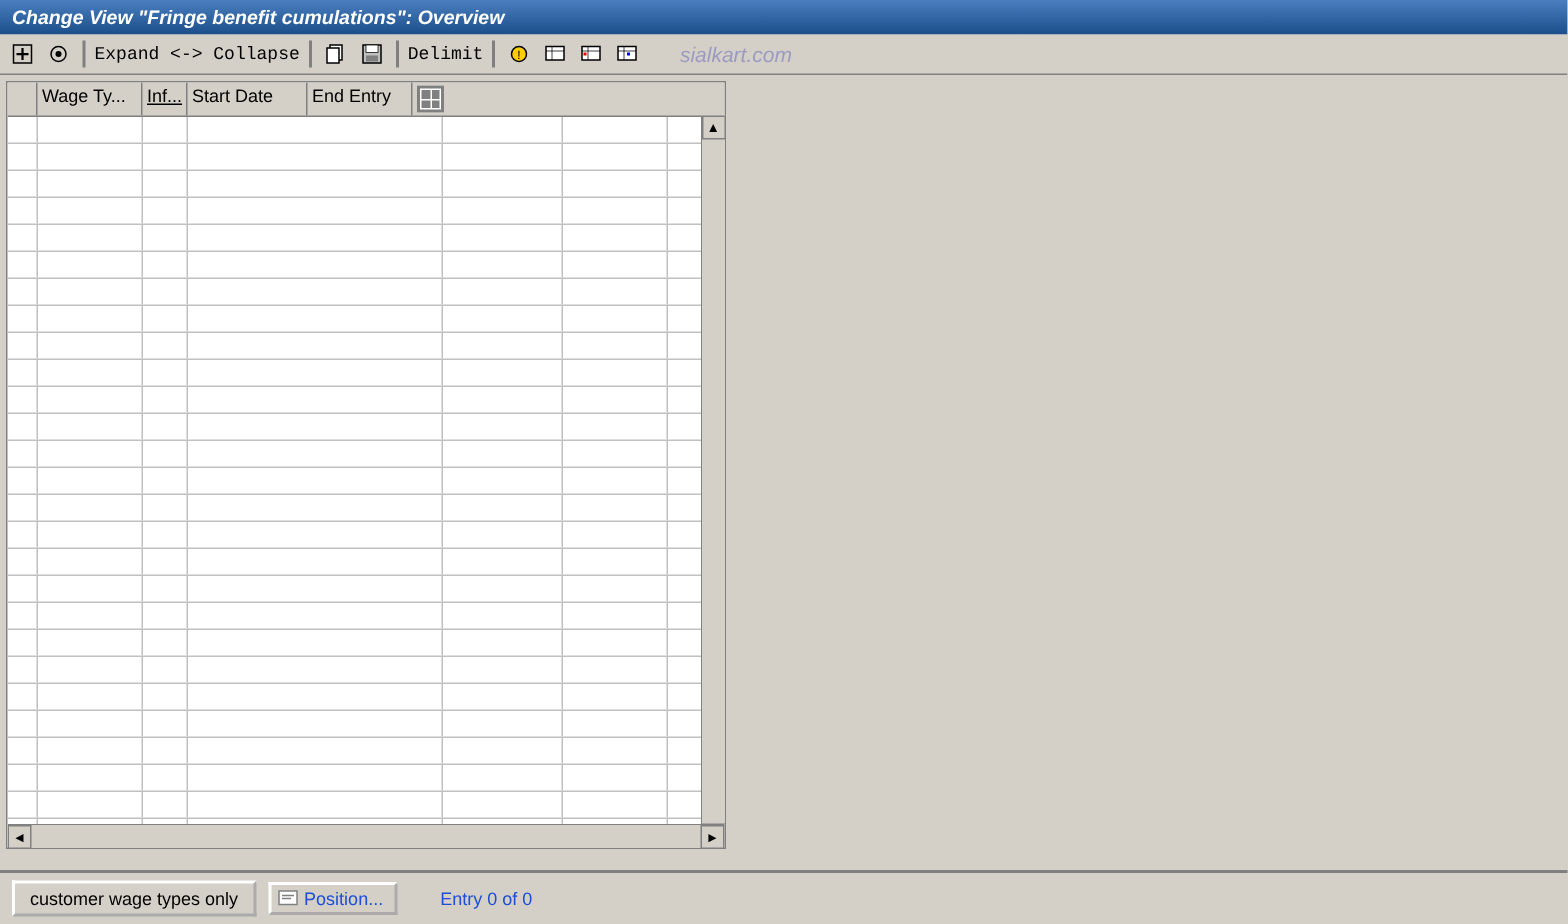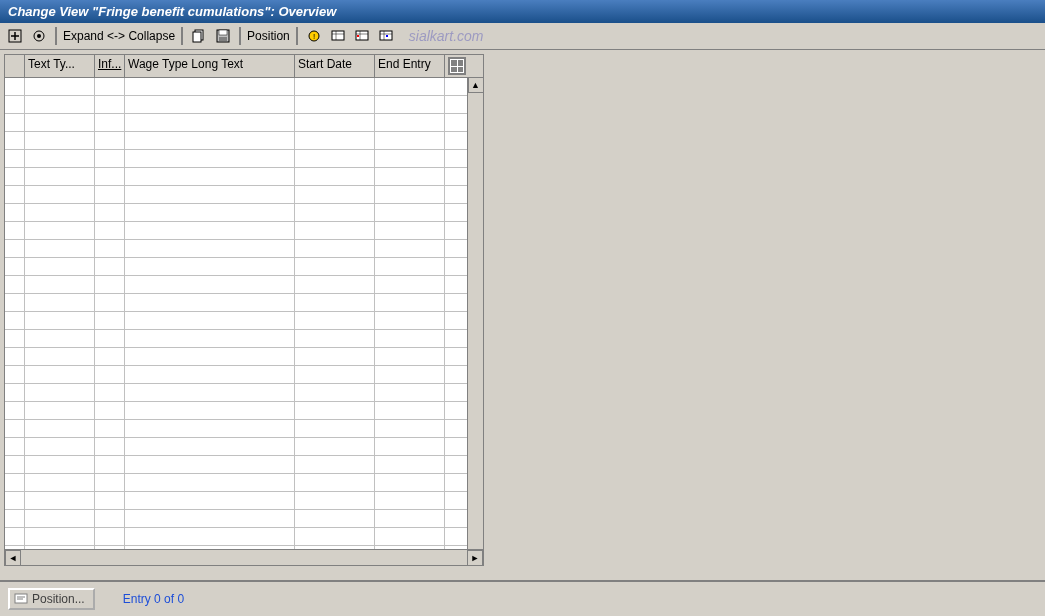--- a/index.html
+++ b/index.html
@@ -47,20 +47,21 @@
       width: 2px;
       height: 18px;
       background: #808080;
       margin: 0 3px;
     }
 
     .toolbar-label {
       font-size: 12px;
       color: #000;
       margin: 0 1px;
+      font-family: Liberation Mono, monospace;
     }
 
     
     .main-content {
       background: #d4d0c8;
       padding: 4px;
       display: flex;
       flex-direction: column;
       height: calc(616px - 30px - 30px - 36px);
     }
@@ -276,21 +277,21 @@
   <button class="toolbar-btn" title="Save">
     <svg width="14" height="14" viewBox="0 0 14 14">
       <rect x="1" y="1" width="12" height="12" fill="#c0c0c0" stroke="#000" stroke-width="1"></rect>
       <rect x="3" y="1" width="8" height="5" fill="white" stroke="#000" stroke-width="0.5"></rect>
       <rect x="3" y="8" width="8" height="4" fill="#808080"></rect>
     </svg>
   </button>
 
   <div class="toolbar-separator"></div>
 
-  <span class="toolbar-label">Position</span>
+  <span class="toolbar-label">Delimit</span>
 
   <div class="toolbar-separator"></div>
 
   <button class="toolbar-btn">
     <svg width="14" height="14" viewBox="0 0 14 14">
         <circle cx="7" cy="7" r="5" fill="#ffcc00" stroke="#000" stroke-width="1"></circle>
         <text x="7" y="10" text-anchor="middle" font-size="8" fill="#000">!</text>
       </svg>
   </button>
   <button class="toolbar-btn">
@@ -310,36 +311,33 @@
   </button>
   <button class="toolbar-btn">
     <svg width="14" height="14" viewBox="0 0 14 14">
       <rect x="1" y="2" width="12" height="9" fill="white" stroke="#000" stroke-width="1"></rect>
       <line x1="1" y1="5" x2="13" y2="5" stroke="#000" stroke-width="0.5"></line>
       <line x1="5" y1="2" x2="5" y2="11" stroke="#000" stroke-width="0.5"></line>
       <rect x="7" y="6" width="2" height="2" fill="#0000ff"></rect>
     </svg>
   </button>
 
-  <span style="color:#6666bb;font-style:italic;font-size:14px;opacity:0.5;margin-left:10px;">sialkart.com</span>
+  <span style="color:#6666bb;font-style:italic;font-size:14px;opacity:0.5;margin-left:22px;">sialkart.com</span>
 </div>
 
 <div class="main-content">
   <div class="table-container">
 
     <div class="table-header">
       <div class="col-checkbox col-header"></div>
       <div class="col-wage-type col-header">
-        <span>Text Ty...</span>
+        <span>Wage Ty...</span>
       </div>
       <div class="col-inf col-header">
         <span>Inf...</span>
-      </div>
-      <div class="col-long-text col-header">
-        <span>Wage Type Long Text</span>
       </div>
       <div class="col-start-date col-header">
         <span>Start Date</span>
       </div>
       <div class="col-end-date col-header">
         <span>End Entry</span>
       </div>
       <div class="col-settings col-header">
         <div class="table-settings-icon">
           <div></div>
@@ -586,26 +584,29 @@
     <div class="bottom-scroll-area">
       <button class="h-scroll-btn">◄</button>
       <div style="flex:1;background:#d4d0c8;"></div>
       <button class="h-scroll-btn">►</button>
     </div>
 
   </div>
 </div>
 
 <div class="status-bar">
+  <button class="status-btn">
+    <span>customer wage types only</span>
+  </button>
 
   <div style="display:inline-flex;align-items:center;border:2px outset #fff;padding:2px 4px;background:#d4d0c8;">
     <svg width="14" height="14" viewBox="0 0 14 14">
       <rect x="1" y="2" width="12" height="9" fill="white" stroke="#808080" stroke-width="1"></rect>
       <line x1="3" y1="5" x2="11" y2="5" stroke="#808080" stroke-width="1"></line>
       <line x1="3" y1="7" x2="9" y2="7" stroke="#808080" stroke-width="1"></line>
     </svg>
-    <button class="status-position-btn" style="border:none;background:transparent;color:#404040;padding:0 4px;">
+    <button class="status-position-btn" style="border:none;background:transparent;color:#1d4ed8;padding:0 4px;">
       <span>Position...</span>
     </button>
   </div>
 
   <span class="entry-info">Entry 0 of 0</span>
 </div>
 
 </body></html>

